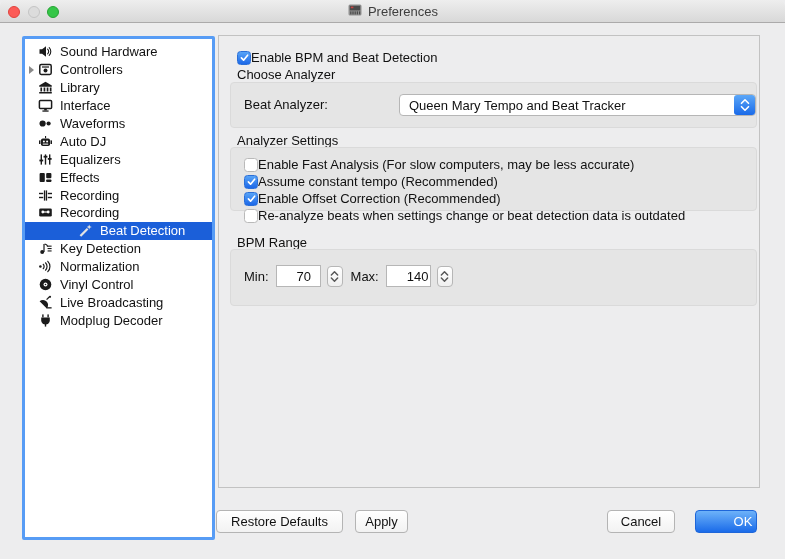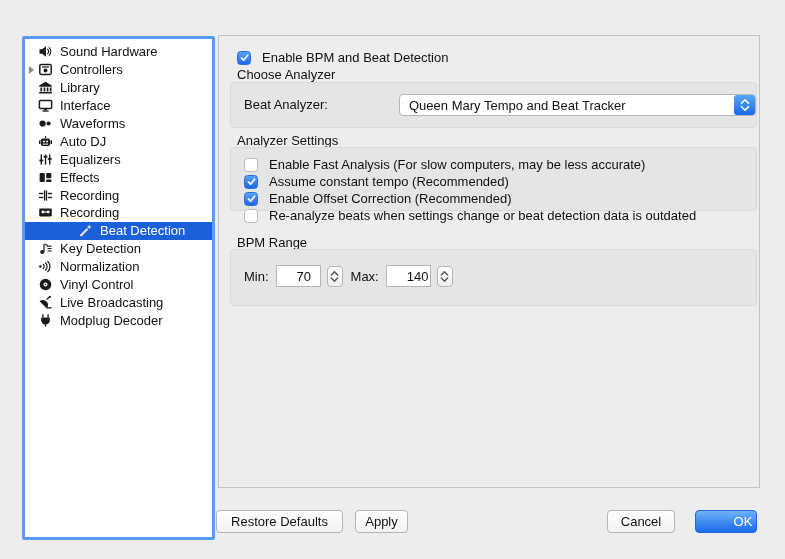--- a/index.html
+++ b/index.html
@@ -42,21 +42,21 @@
            border:1px solid #dadada; border-radius:4px; }
   .grp-label { position:absolute; left:18px; white-space:nowrap; }
   .panel-abs { position:absolute; white-space:nowrap; }
 
   
   .cb-row { display:flex; align-items:center; }
   .cb { width:14px; height:14px; border-radius:3.5px; background:#fff;
         border:1px solid #b9b9b9; flex:0 0 14px;
         display:flex; align-items:center; justify-content:center; }
   .cb.checked { background:linear-gradient(#58a4f7,#1c68e8); border:1px solid #2a6fd8; }
-  .cb-label { margin-left:11px; white-space:nowrap; }
+  .cb-label { margin-left:0; white-space:nowrap; }
 
   
   .combo { position:absolute; height:22px; background:#fff; border:1px solid #b6b6b6;
            border-radius:4px; display:flex; align-items:center; padding-left:9px; }
   .combo-value { flex:1; white-space:nowrap; overflow:hidden; }
   .combo-cap { width:21px; height:20px; margin-right:0; border-radius:3px;
                background:linear-gradient(#5ba7f8,#1a6ae8);
                display:flex; align-items:center; justify-content:center; }
 
   
@@ -70,20 +70,40 @@
   .btn { position:absolute; top:510px; height:23px; border-radius:4px;
          border:1px solid #b4b4b4; background:linear-gradient(#ffffff,#f2f2f2);
          display:flex; align-items:center; justify-content:center; cursor:default; }
   .btn.primary { background:linear-gradient(#6db2f9,#1a6be9); border-color:#1e66d9; color:#fff;padding-left:34px; }
 </style>
 </head>
 <body>
 
 <div class="window">
 
+  <div class="titlebar">
+    <div class="lights">
+      <div class="light close"></div>
+      <div class="light min"></div>
+      <div class="light zoom"></div>
+    </div>
+    <div class="title-group">
+      <span class="app-icon"><svg width="16" height="16" viewBox="0 0 16 16">
+            <rect x="1.5" y="2.5" width="13" height="11" rx="1.5" fill="#8f8f8f"></rect>
+            <rect x="2.8" y="3.8" width="10.4" height="4.6" fill="#4a4a4a"></rect>
+            <rect x="3.8" y="4.6" width="2.6" height="1.6" fill="#c94440"></rect>
+            <rect x="3.2" y="9.4" width="1.2" height="3" fill="#4a4a4a"></rect>
+            <rect x="5.4" y="9.4" width="1.2" height="3" fill="#4a4a4a"></rect>
+            <rect x="7.6" y="9.4" width="1.2" height="3" fill="#4a4a4a"></rect>
+            <rect x="9.8" y="9.4" width="1.2" height="3" fill="#4a4a4a"></rect>
+            <rect x="12" y="9.4" width="1.2" height="3" fill="#4a4a4a"></rect>
+          </svg></span>
+      <span class="window-title">Preferences</span>
+    </div>
+  </div>
 
   <div class="sidebar">
     <div class="side-list" id="sidebar-list">
         <div class="side-row">
           <span class="disc"></span>
           <span class="side-icon">
             <svg width="15" height="15" viewBox="0 0 15 15">
               <path fill="currentColor" d="M1.5 5.2h2.6L8 2.2v10.6L4.1 9.8H1.5z"></path>
               <path d="M9.6 5.1a3.2 3.2 0 0 1 0 4.8M11.2 3.6a5.6 5.6 0 0 1 0 7.8" fill="none" stroke="currentColor" stroke-width="1.1" stroke-linecap="round"></path>
             </svg>

